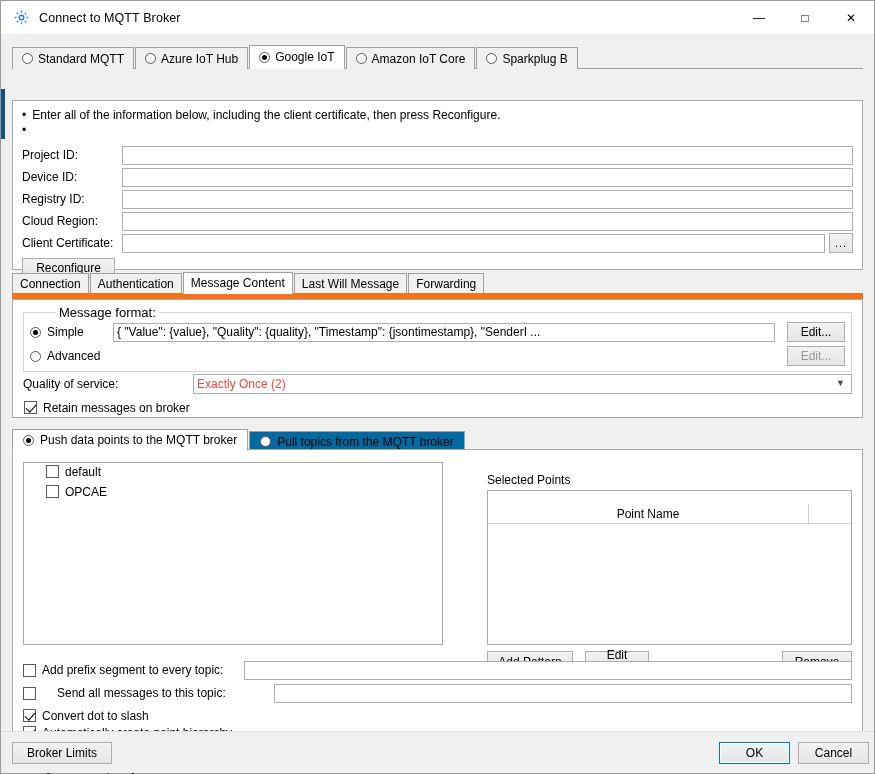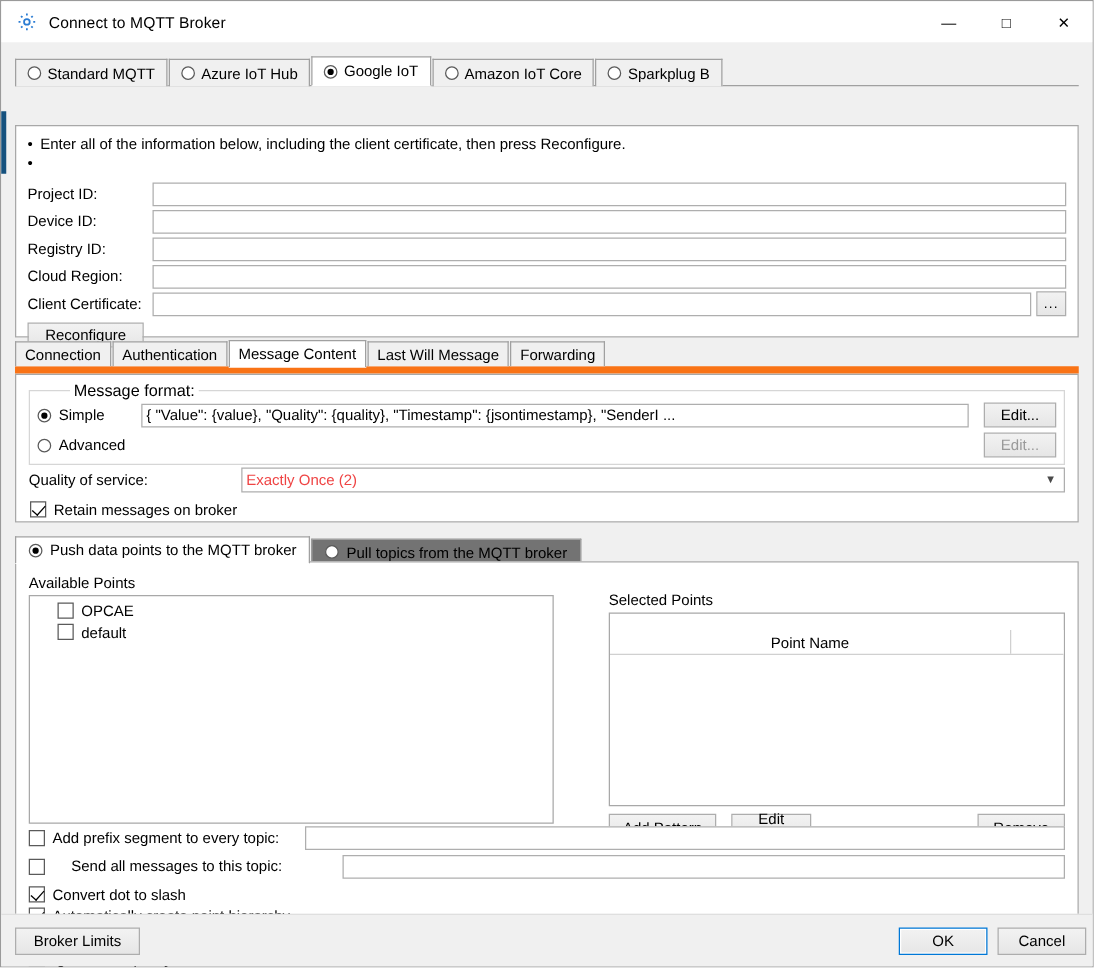--- a/index.html
+++ b/index.html
@@ -186,21 +186,21 @@
   
   #pp-tabs {
     position:absolute; left:11px; top:394px; right:11px; height:22px;
     display:flex; align-items:flex-end;
     border-bottom:1px solid #a0a0a0;
   }
   .pptab {
     height:20px; box-sizing:border-box;
     display:flex; align-items:center; gap:6px;
     padding:0 10px;
-    background:#737373; border:1px solid #a0a0a0; border-bottom:none;
+    background:#0369a1; border:1px solid #a0a0a0; border-bottom:none;
     margin-right:1px; font-size:12px;
     position:relative; top:1px;
   }
   .pptab.active { background:#ffffff; height:22px; border-bottom:1px solid #ffffff; z-index:2; }
 
   
   .listbox {
     background:#fff; border:1px solid #a8a8a8;
     box-sizing:border-box; overflow:hidden;
   }
@@ -365,29 +365,28 @@
       </div>
       <div class="pptab">
         <span class="radio"></span>
         <span>Pull topics from the MQTT broker</span>
       </div>
     </div>
 
     <div class="panel" style="left:11px; top:415px; right:11px; height:322px;">
 
       <div style="position:absolute; left:10px; top:9px; width:420px;">
-        <div class="sect-label">Available Points</div>
         <div class="listbox" style="height:183px; margin-top:3px;">
+          <div class="lb-row">
+            <span class="checkbox"></span>
+            <span>default</span>
+          </div>
           <div class="lb-row" style="margin-top:3px;">
             <span class="checkbox"></span>
             <span>OPCAE</span>
-          </div>
-          <div class="lb-row">
-            <span class="checkbox"></span>
-            <span>default</span>
           </div>
         </div>
       </div>
 
       <div style="position:absolute; left:430px; top:23px; right:10px;padding-left:44px;">
         <div class="sect-label">Selected Points</div>
         <div class="listbox" style="height:155px; margin-top:3px;">
           <div class="grid-header">
             <div class="gh-cell" style="flex:1 1 auto;">Point Name</div>
             <div class="gh-sep"></div>

